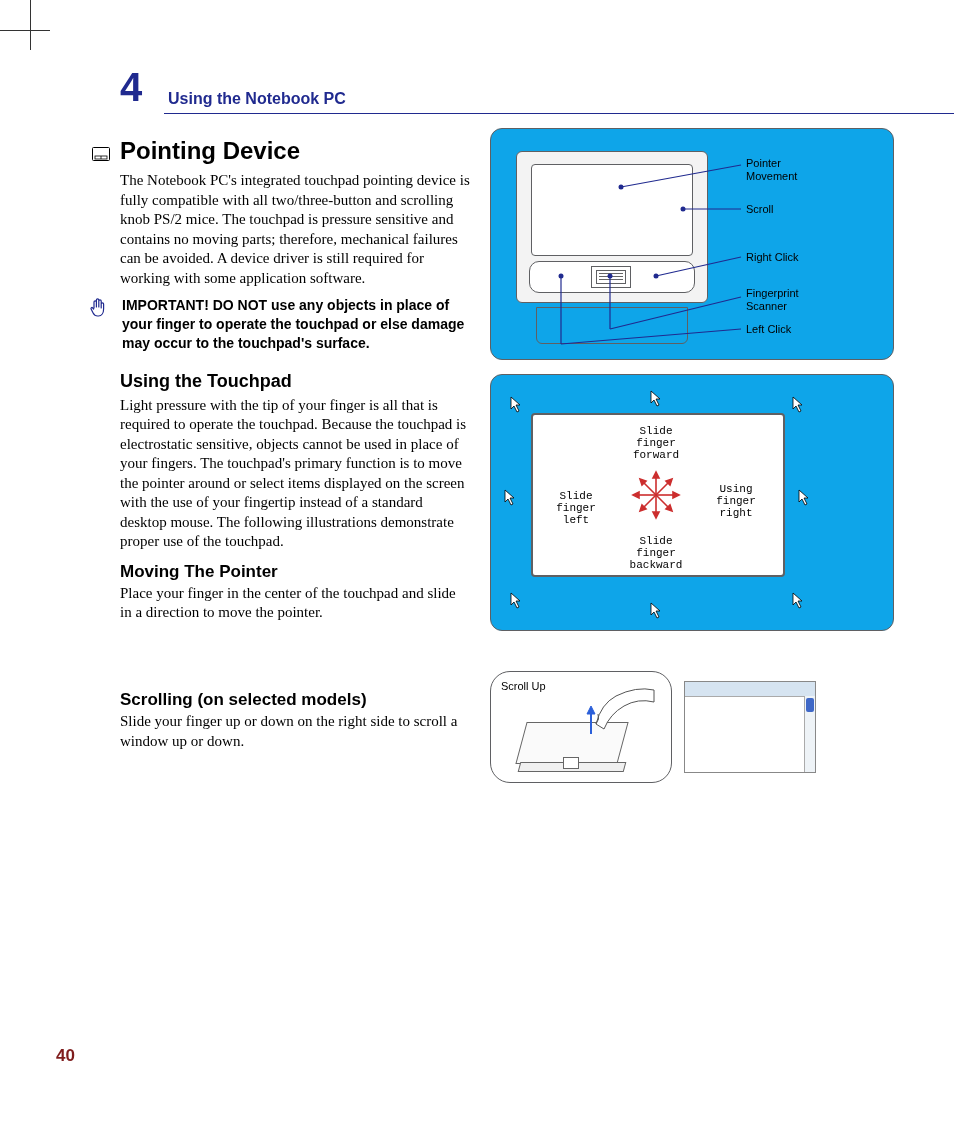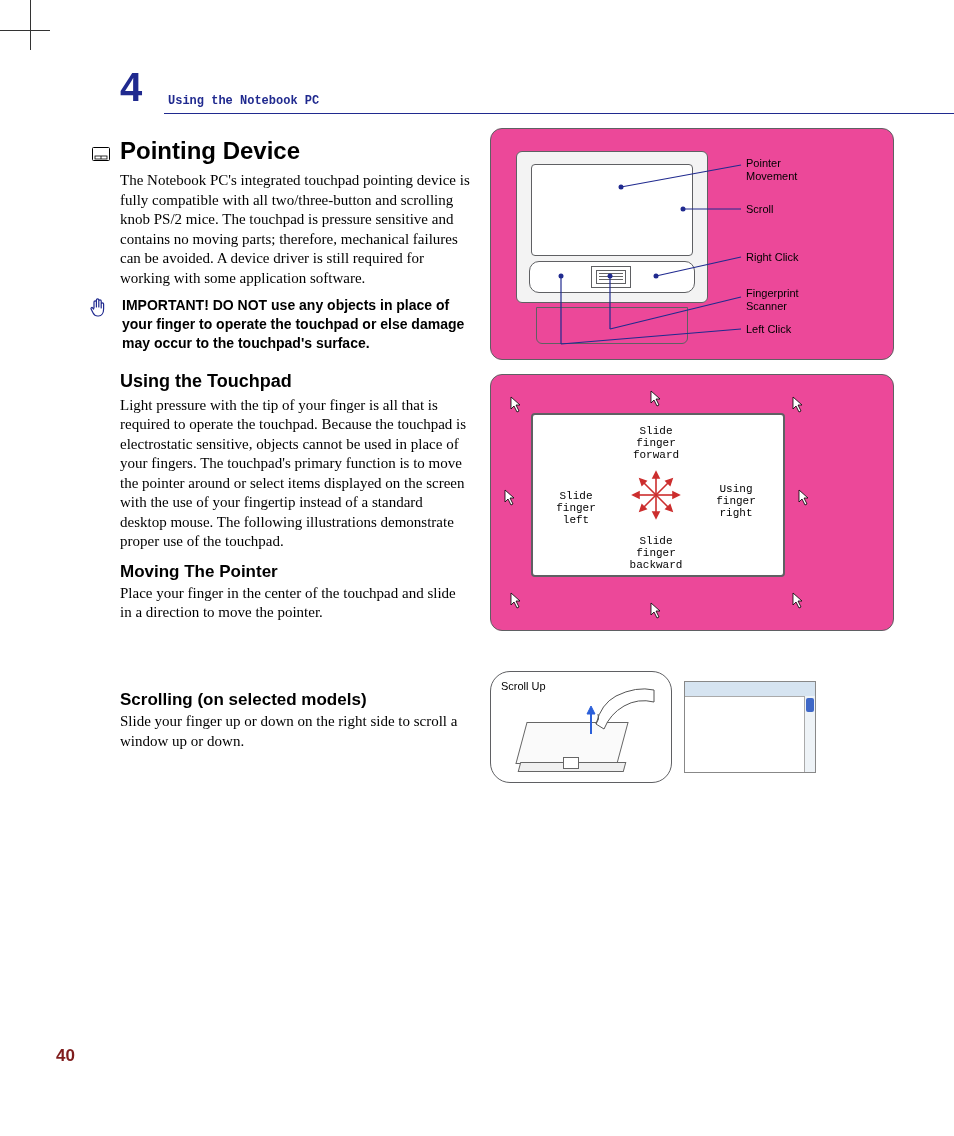--- a/index.html
+++ b/index.html
@@ -41,23 +41,23 @@
   .chapter-num {
     font-family: Arial, sans-serif;
     font-weight: bold;
     font-size: 40px;
     color: #202a8f;
     position: absolute;
     left: 0;
     bottom: 0;
   }
   .chapter-title {
-    font-family: Liberation Mono, monospace;
-    font-weight: bold;
-    font-size: 12px;
+    font-family: Liberation Sans, sans-serif;
+    font-weight: bold;
+    font-size: 16px;
     color: #202a8f;
     position: absolute;
     left: 48px;
     bottom: 2px;
   }
   .header-underline {
     position: absolute;
     left: 44px;
     right: -60px;
     bottom: -4px;
@@ -122,21 +122,21 @@
   }
   .important-text {
     font-family: Arial, sans-serif;
     font-weight: bold;
     font-size: 14px;
     line-height: 1.35;
   }
   .diagram-box {
     border: 1.5px solid #5f6063;
     border-radius: 12px;
-    background: #ec4899;
+    background: #0ea5e9;
   }
   .diagram1 {
     height: 230px;
     position: relative;
   }
   .diagram2 {
     height: 255px;
     position: relative;
     margin-top: 14px;
   }

